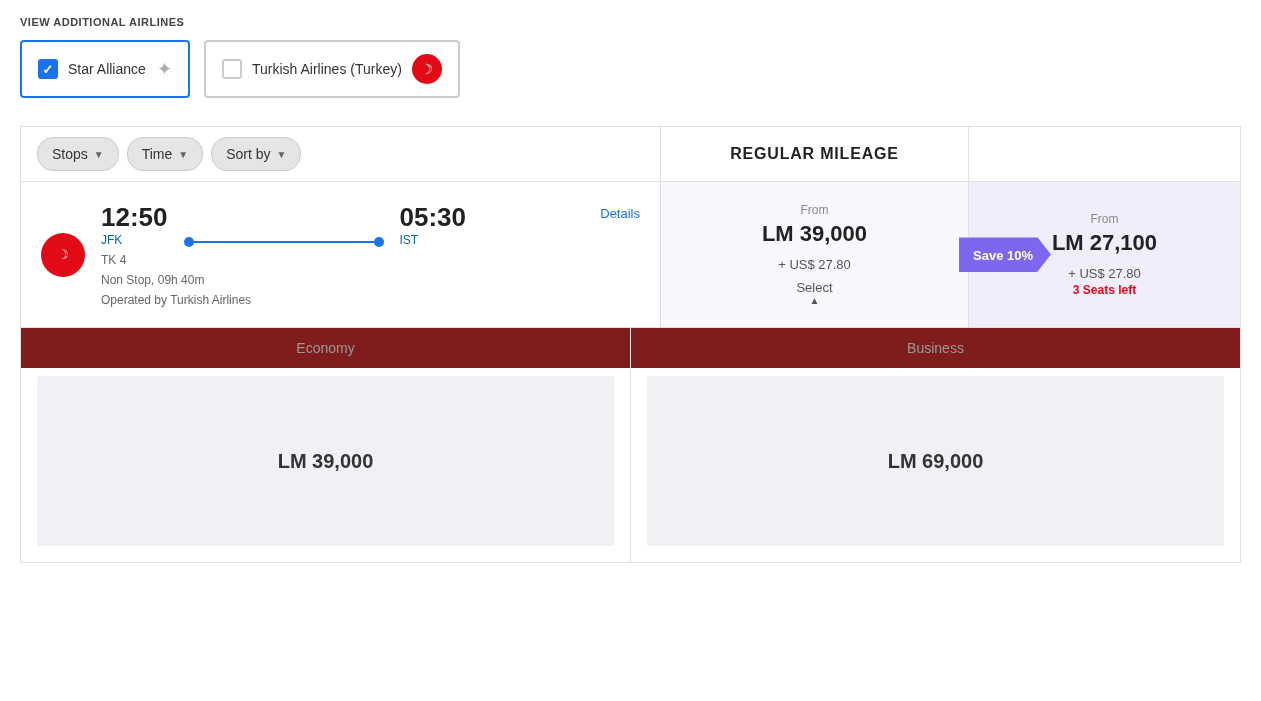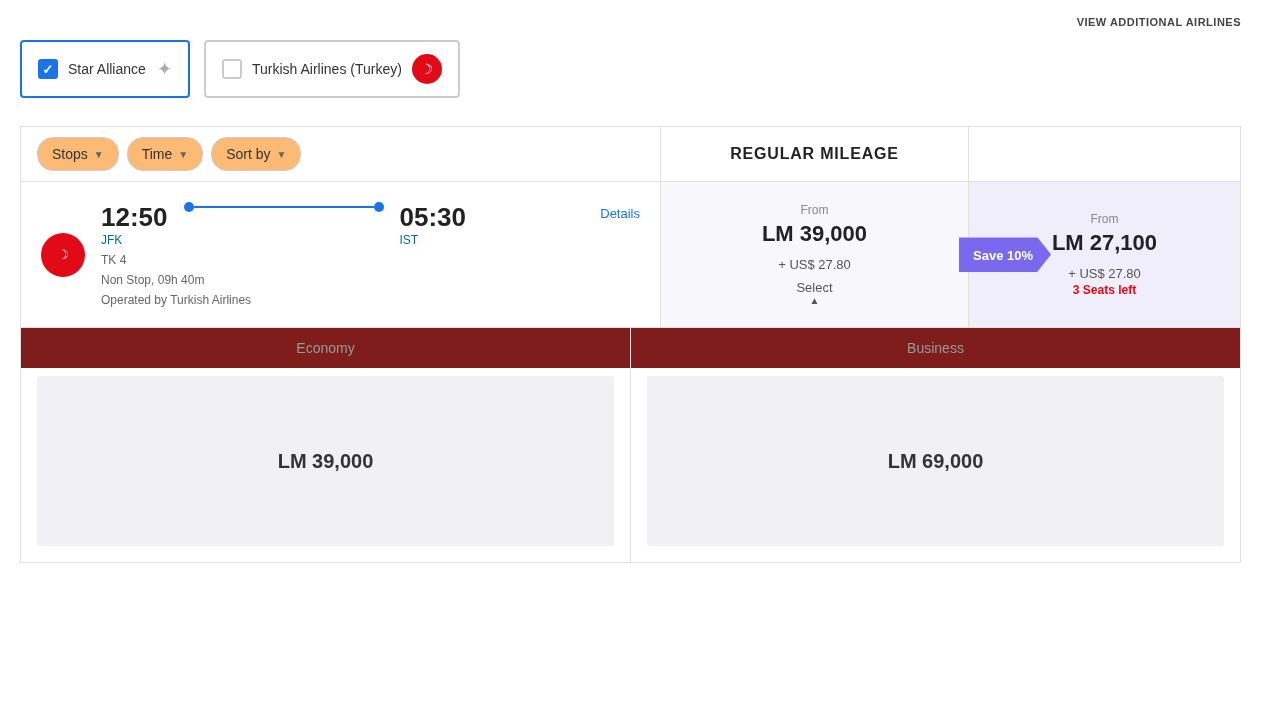--- a/index.html
+++ b/index.html
@@ -8,21 +8,20 @@
     .page-wrapper { width: 1261px; min-height: 701px; background: #fff; padding: 16px 20px; }
 
     
     .section-title {
       font-size: 11px;
       font-weight: 700;
       letter-spacing: 0.5px;
       color: #444;
       text-transform: uppercase;
       margin-bottom: 12px;
-      text-align: right;
     }
 
     
     .airline-filters {
       display: flex;
       gap: 14px;
       margin-bottom: 28px;
     }
 
     .airline-card {
@@ -89,21 +88,21 @@
 
     .turkish-logo-symbol {
       color: white;
       font-size: 14px;
     }
 
     .filter-btn {
       border: 1px solid #ccc;
       border-radius: 16px;
       padding: 8px 14px;
-      background: #fdba74;
+      background: #e5e5e5;
       cursor: pointer;
       font-size: 14px;
       display: flex;
       align-items: center;
       gap: 6px;
       color: #333;
     }
 
     .filter-btn .caret {
       font-size: 10px;
@@ -200,21 +199,21 @@
     }
 
     .flight-times {
       display: flex;
       flex-direction: column;
       gap: 4px;
     }
 
     .time-row {
       display: flex;
-      align-items: flex-start;
+      align-items: flex-end;
       gap: 16px;
     }
 
     .departure-time {
       font-size: 26px;
       font-weight: 700;
       color: #222;
     }
 
     .flight-line-container {

